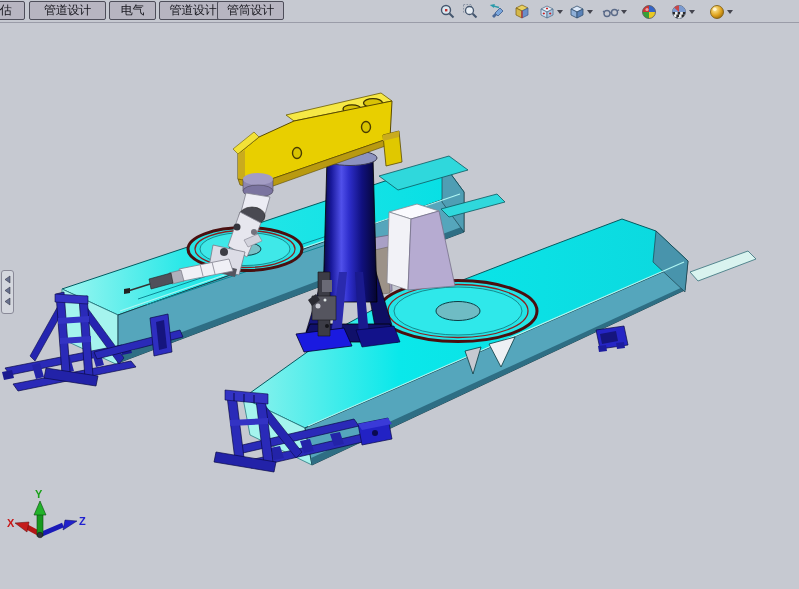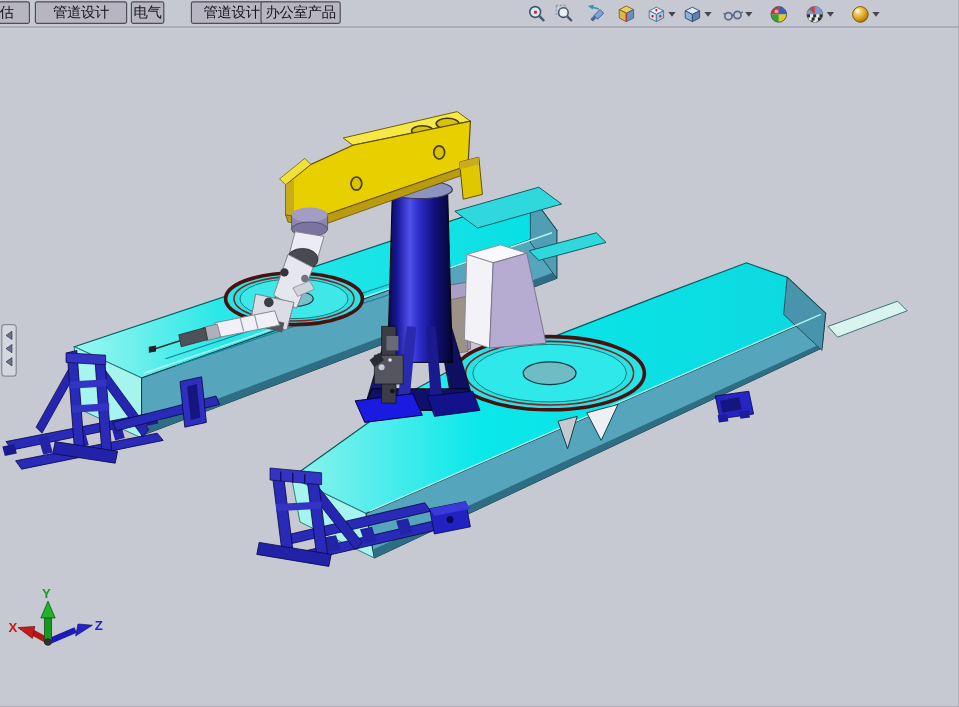--- a/index.html
+++ b/index.html
@@ -227,28 +227,28 @@
     </g>
   </svg>
 
   <div class="tabbar">
     <div class="tab" style="left:-14px;width:39px">
       <span>估</span>
       </div>
     <div class="tab" style="left:29px;width:77px">
       <span>管道设计</span>
       </div>
-    <div class="tab" style="left:109px;width:28px">
+    <div class="tab" style="left:109px;width:47px">
       <span>电气</span>
       </div>
     <div class="tab" style="left:159px;width:68px">
       <span>管道设计</span>
       </div>
     <div class="tab" style="left:217px;width:67px">
-      <span>办公室产品</span>
+      <span>管筒设计</span>
       </div>
   </div>
 
   <div class="viewtools">
 
     <div class="vt sp3" title="zoom-to-fit">
       <svg width="18" height="18" viewBox="0 0 18 18">
         <circle cx="7" cy="7" r="4.5" fill="#dce8f0" stroke="#44566e" stroke-width="1.4"></circle>
         <rect x="6" y="6" width="2.4" height="2.4" fill="#c03030"></rect>
         <line x1="10.5" y1="10.5" x2="14.5" y2="14.5" stroke="#44566e" stroke-width="2"></line>

